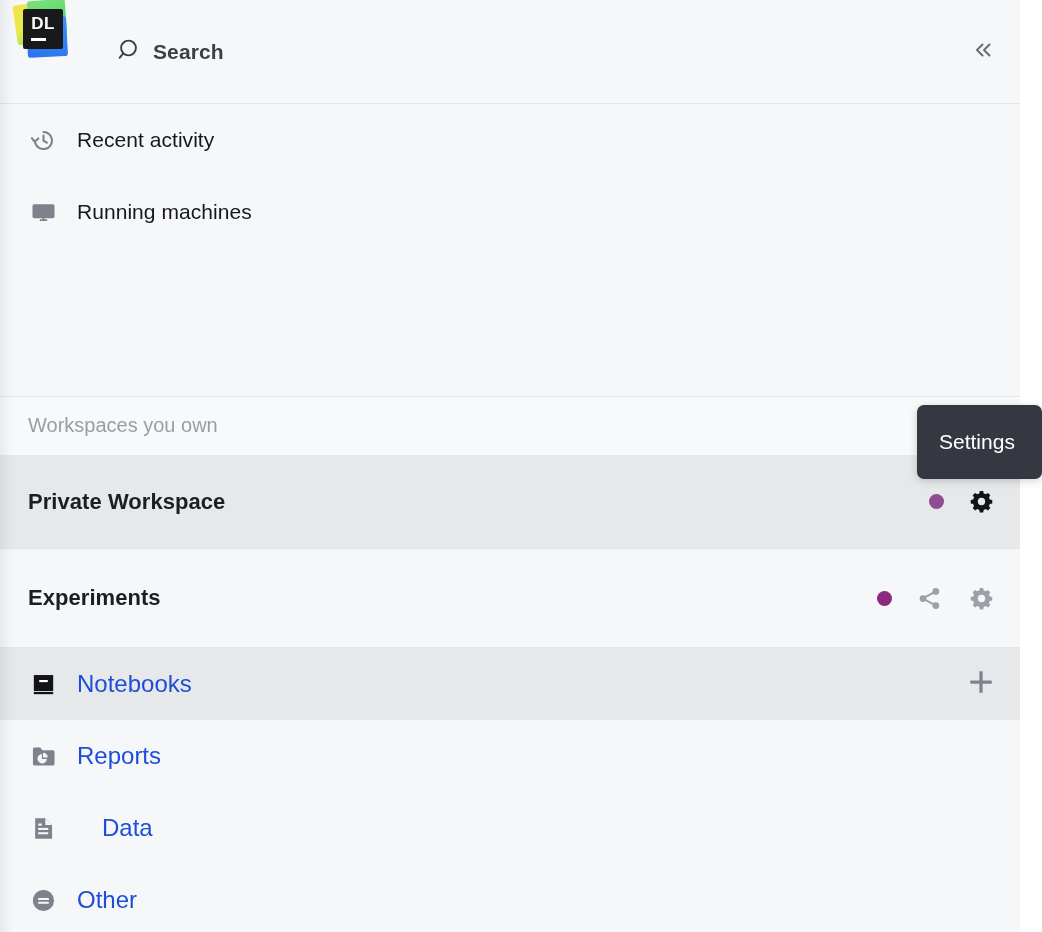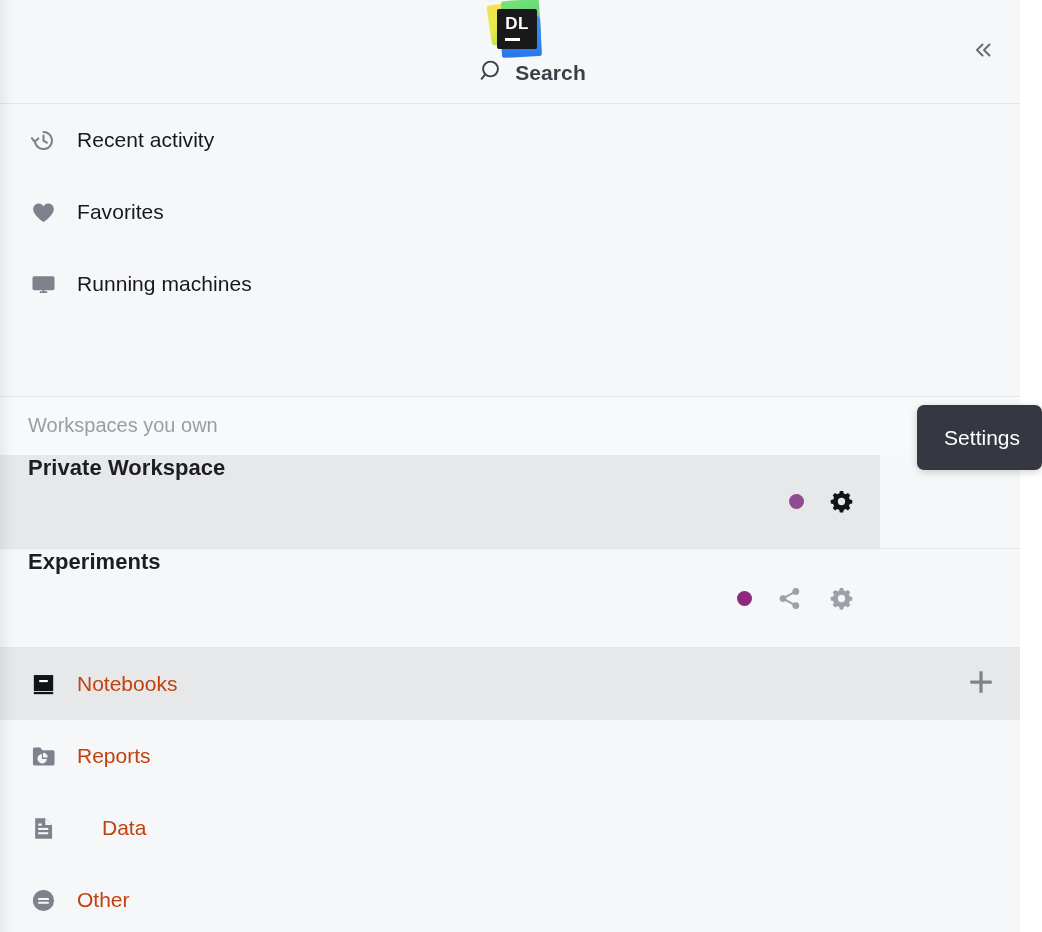--- a/index.html
+++ b/index.html
@@ -45,22 +45,20 @@
   
   .header {
     position: absolute;
     left: 0; top: 0;
     width: 1020px;
     height: 104px;
     background: #f6f7f9;
     border-bottom: 1px solid #e3e4e8;
     box-sizing: border-box;
     display: flex;
-    align-items: center;
-    flex-direction: column;
   }
   .logo {
     position: relative;
     width: 58px;
     height: 58px;
     margin-left: 14px;
     flex: 0 0 auto;
   }
   .logo .sq-yellow {
     position: absolute;
@@ -190,22 +188,23 @@
   }
   .section-head .section-label {
     font-size: 20px;
     color: #9a9da5;
   }
 
   
   .ws-row {
     position: absolute;
     left: 0;
-    width: 880px;
-    display: flex;
+    width: 1020px;
+    display: flex;
+    align-items: center;
     padding-left: 28px;
     padding-right: 24px;
     box-sizing: border-box;
     cursor: pointer;
   }
   .ws-row .ws-title {
     font-size: 22px;
     font-weight: bold;
     color: #1d1e22;
     letter-spacing: 0.05px;
@@ -257,41 +256,41 @@
   .sub-item .nav-icon {
     width: 30px;
     height: 30px;
     display: flex;
     align-items: center;
     justify-content: center;
     flex: 0 0 auto;
     margin-right: 19px;
   }
   .sub-item .nav-label {
-    font-size: 21px;
-    color: #c2410c;
+    font-size: 24px;
+    color: #1d4ed8;
   }
   .sub-item .trailing {
     margin-left: auto;
     display: flex;
     align-items: center;
   }
 
   
   .tooltip {
     position: absolute;
     left: 917px;
     top: 405px;
-    height: 65px;
+    height: 74px;
     min-width: 125px;
     background: #353841;
     border-radius: 7px;
     display: flex;
     align-items: center;
-    justify-content: flex-end;
+    justify-content: flex-start;
     padding: 5px 22px;
     box-sizing: border-box;
     z-index: 60;
     box-shadow: 0 2px 8px rgba(0,0,0,0.18);
   }
   .tooltip .tooltip-text {
     color: #ffffff;
     font-size: 21px;
     white-space: nowrap;
   }
@@ -341,28 +340,20 @@
         <span class="nav-icon">
           <svg width="27" height="27" viewBox="0 0 24 24" fill="none" aria-hidden="true">
             <path d="M12 4.4a7.6 7.6 0 1 1-7.25 9.9" stroke="#7f828c" stroke-width="1.85" fill="none" stroke-linecap="round"></path>
             <polyline points="7.4,10.2 4.2,13.1 1.7,9.9" stroke="#7f828c" stroke-width="1.85" fill="none" stroke-linecap="round" stroke-linejoin="round"></polyline>
             <polyline points="12,7.7 12,12.2 15,13.9" stroke="#7f828c" stroke-width="1.85" fill="none" stroke-linecap="round" stroke-linejoin="round"></polyline>
           </svg>
         </span>
         <span class="nav-label">Recent activity</span>
       </div>
 
-      <div class="nav-item">
-        <span class="nav-icon">
-          <svg width="27" height="27" viewBox="0 0 24 24" aria-hidden="true">
-            <path d="M12 20.5S2.8 14.6 2.8 9.1c0-3 2.3-5.1 5-5.1 1.8 0 3.3 1 4.2 2.5.9-1.5 2.4-2.5 4.2-2.5 2.7 0 5 2.1 5 5.1 0 5.5-9.2 11.4-9.2 11.4z" fill="#7f828c"></path>
-          </svg>
-        </span>
-        <span class="nav-label">Favorites</span>
-      </div>
 
 
       <div class="nav-item">
         <span class="nav-icon">
           <svg width="27" height="27" viewBox="0 0 24 24" aria-hidden="true">
             <rect x="2.2" y="4.6" width="19.6" height="12.6" rx="1.6" fill="#7f828c"></rect>
             <rect x="8.6" y="18" width="6.8" height="1.5" rx="0.6" fill="#7f828c"></rect>
             <rect x="11.2" y="16.6" width="1.6" height="2.2" fill="#7f828c"></rect>
           </svg>
         </span>

